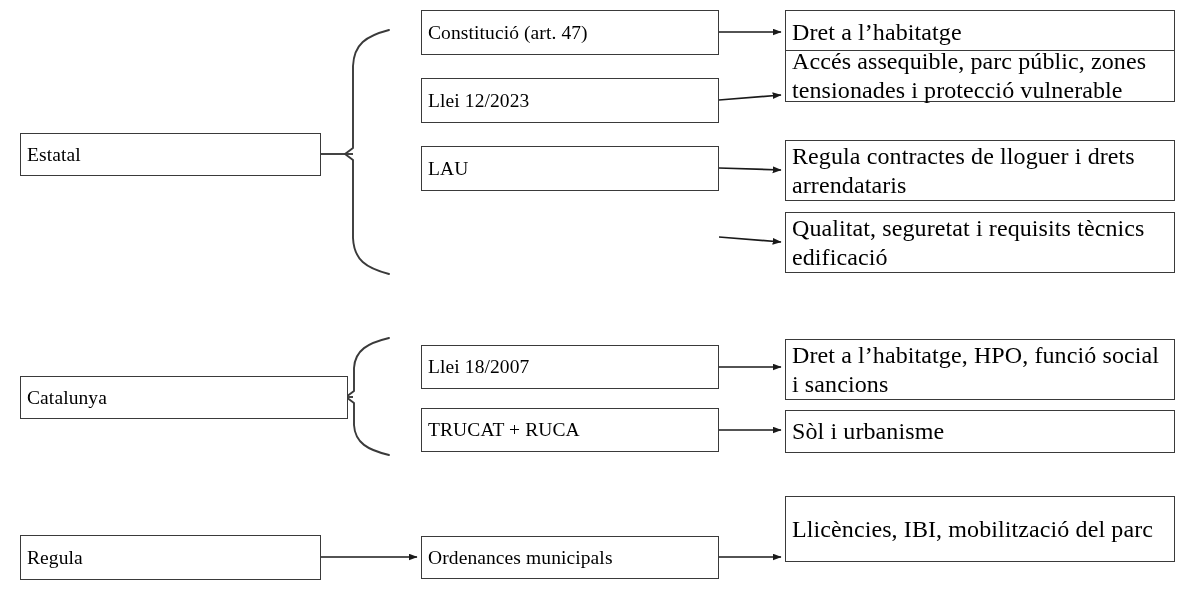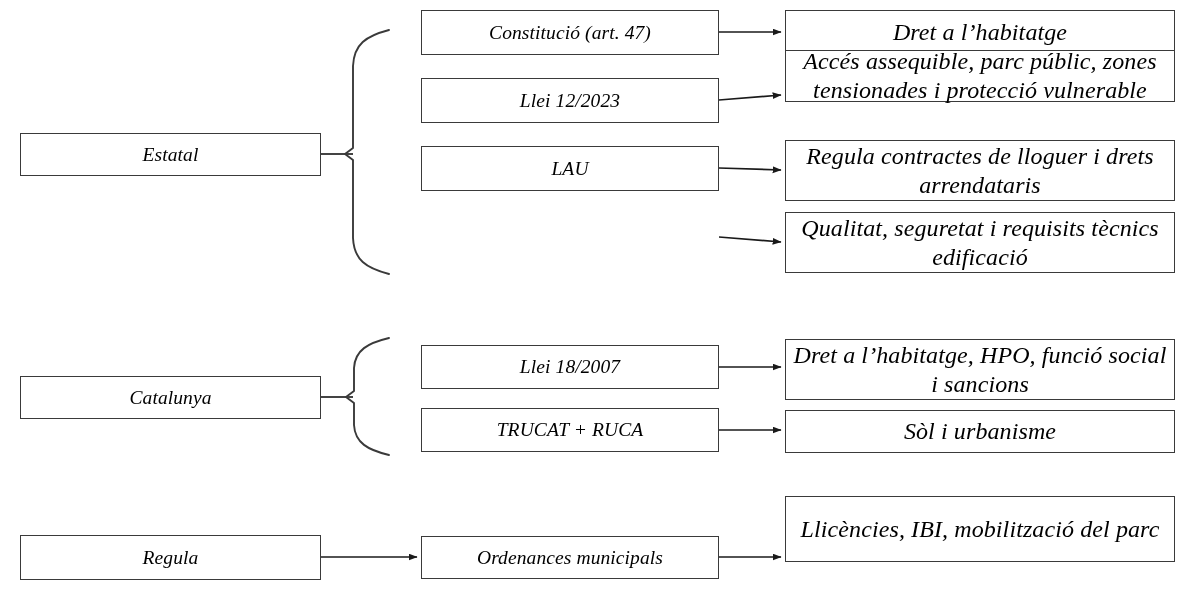--- a/index.html
+++ b/index.html
@@ -28,27 +28,25 @@
     pointer-events: none;
   }
   .node {
     position: absolute;
     box-sizing: border-box;
     border: 1.6px solid #3a3a3a;
     background: #ffffff;
     display: flex;
     align-items: center;
     justify-content: center;
-    text-align: center;
     line-height: 1.2;
     font-size: 19.5px;
     letter-spacing: 0.1px;
     padding: 12px 6px;
     z-index: 2;
-    font-style: italic;
   }
   .node.lvl {
     font-size: 19.5px;
   }
   .node.mid {
     font-size: 19.5px;
   }
   .node.desc {
     font-size: 24px;
   }
@@ -88,21 +86,21 @@
     <line x1="719" y1="430" x2="781" y2="430" stroke="#1a1a1a" stroke-width="1.7" marker-end="url(#arrowhead)"></line>
 
     <line x1="321" y1="557" x2="417" y2="557" stroke="#1a1a1a" stroke-width="1.7" marker-end="url(#arrowhead)"></line>
     <line x1="719" y1="557" x2="781" y2="557" stroke="#1a1a1a" stroke-width="1.7" marker-end="url(#arrowhead)"></line>
   </svg>
 
   <div class="node lvl" style="left:20px; top:133px; width:301px; height:43px;">
     <span class="node-label">Estatal</span>
   </div>
 
-  <div class="node lvl" style="left:20px; top:376px; width:301px; height:43px;">
+  <div class="node lvl" style="left:20px; top:376px; width:328px; height:43px;">
     <span class="node-label">Catalunya</span>
   </div>
 
   <div class="node lvl" style="left:20px; top:535px; width:301px; height:45px;">
     <span class="node-label">Regula</span>
   </div>
 
   <div class="node mid" style="left:421px; top:10px; width:298px; height:45px;">
     <span class="node-label">Constitució (art. 47)</span>
   </div>

